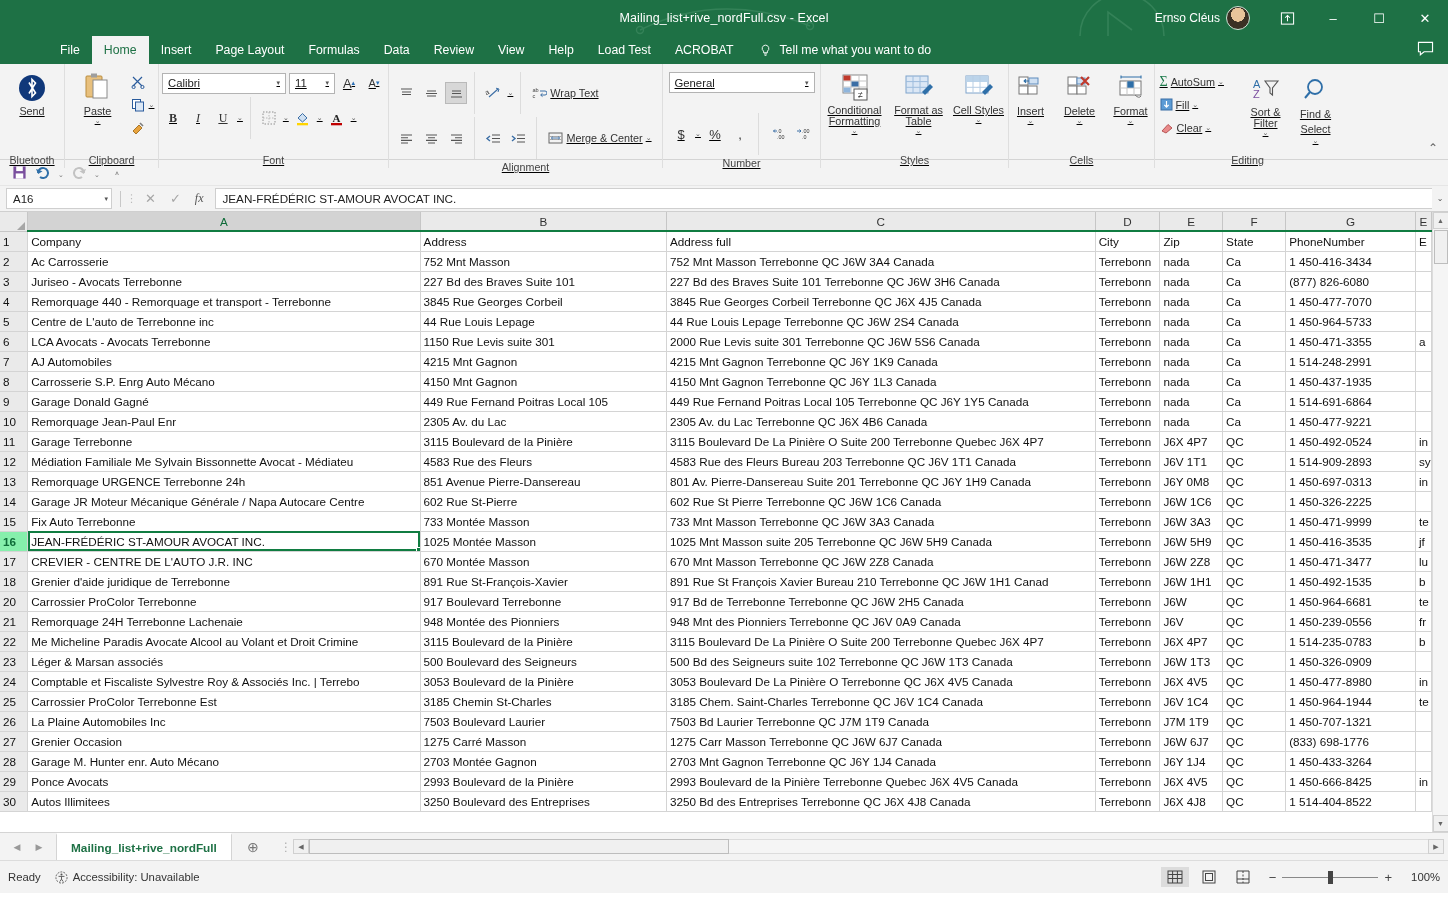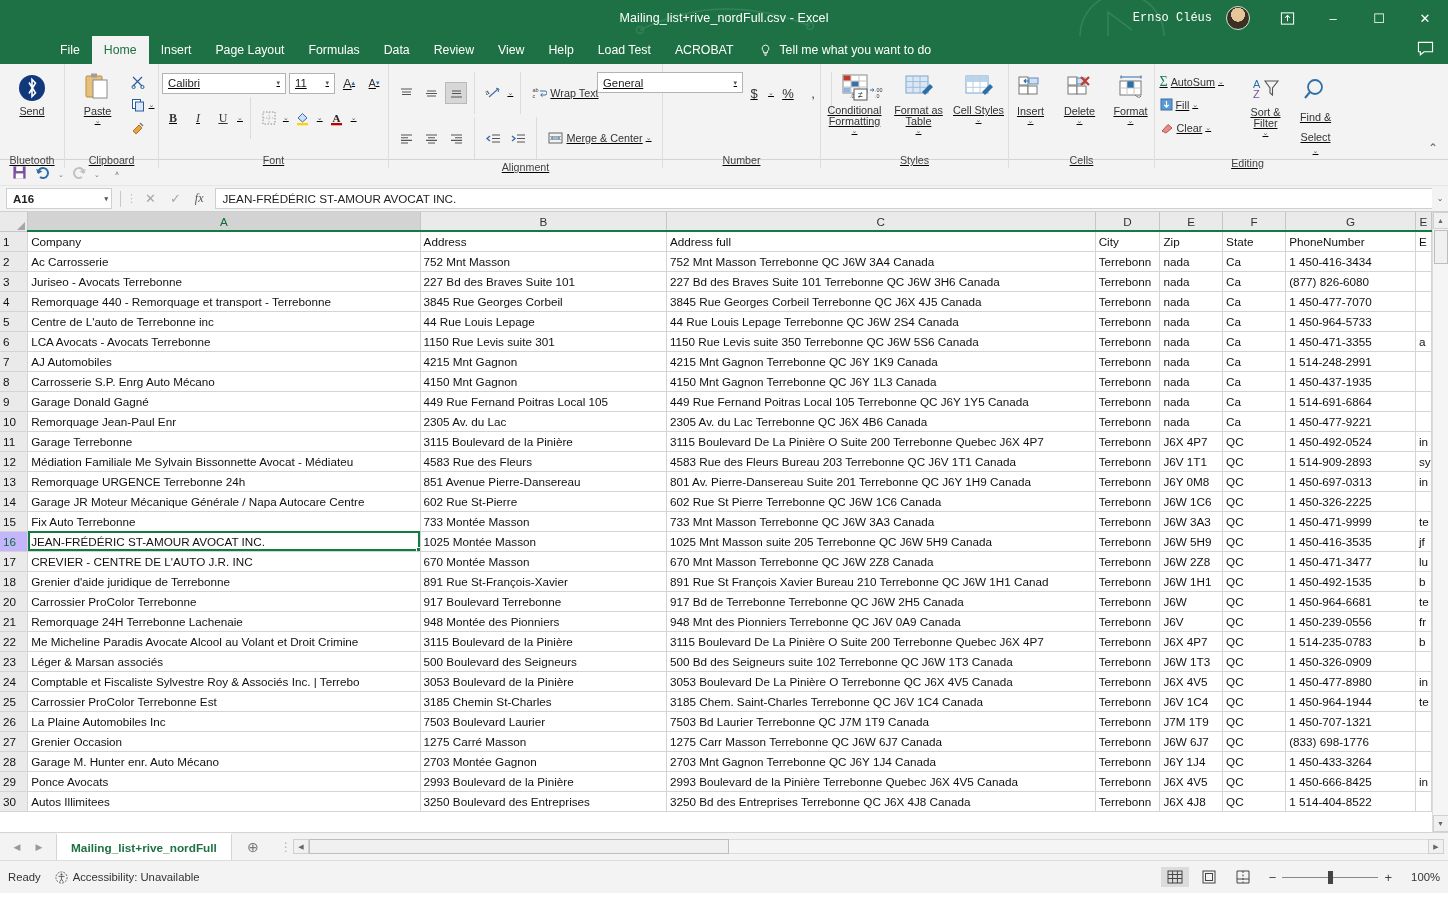--- a/index.html
+++ b/index.html
@@ -18,21 +18,21 @@
     color: #ffffff;
     display: flex;
     align-items: center;
     justify-content: center;
   }
   .title-text { font-size: 12.5px; letter-spacing: .1px; color:#fff; }
   .title-right {
     position: absolute; right: 0; top: 0; height: 36px;
     display: flex; align-items: center; gap: 0;
   }
-  .acct-name { font-size: 12px; color: #fff; margin-right: 14px; font-family: Liberation Mono, monospace; }
+  .acct-name { font-size: 12px; color: #fff; margin-right: 6px; }
   .avatar {
     width: 24px; height: 24px; border-radius: 50%;
     background: radial-gradient(circle at 50% 35%, #e8c49a 0 38%, #3b3024 39% 100%);
     border: 1px solid #cfe3d6; margin-right: 14px;
   }
   .tb-btn {
     width: 46px; height: 36px; display: flex; align-items: center; justify-content: center;
     color: #fff; font-size: 13px;
   }
   .ribbon-deco {
@@ -105,21 +105,21 @@
   .qbtn { width: 22px; height: 22px; display:flex; align-items:center; justify-content:center; font-size:14px; }
   .qcaret { font-size: 7px; color:#777; width:10px; display:flex; align-items:flex-end; justify-content:center; height:22px; padding-bottom:5px;}
 
   .fbar {
     height: 26px; background: #f3f3f3; display: flex; align-items: center;
     border-bottom: 1px solid #cfcfcf;
   }
   .namebox {
     width: 106px; height: 21px; margin-left: 6px; background: #fff;
     border: 1px solid #cfcfcf; display: flex; align-items: center; padding: 0 3px 0 6px;
-    font-size: 11.5px; color: #222; font-weight: bold;
+    font-size: 11.5px; color: #222;
   }
   .namebox .nv { flex:1; }
   .nb-sep { width: 1px; height: 16px; background: #c8c8c8; margin: 0 5px 0 8px; }
   .fx-btns { display: flex; align-items: center; gap: 14px; padding: 0 12px 0 6px; }
   .fxb { font-size: 13px; color: #a6a6a6; }
   .fxi { font-size: 12px; color: #555; font-style: italic; font-family:"Liberation Serif", serif; }
   .fcontent {
     flex: 1; height: 21px; background: #fff; border: 1px solid #cfcfcf; border-right:none;
     display: flex; align-items: center; padding: 0 6px; font-size: 11.7px; color: #222;
     margin-right: 0;
@@ -146,21 +146,21 @@
   }
   .corner-tri {
     position:absolute; right:2px; bottom:1px; width:0;height:0;
     border-left:8px solid transparent; border-bottom:8px solid #a6a6a6;
   }
   table.sheet thead th.selhdr { background:#d3d3d3; color:#0e6b38; }
   td.rowhdr {
     background: #eaeaea; text-align: center; color: #333;
     border-right: 1px solid #c6c6c6; padding: 0; width: 28px;
   }
-  td.rowhdr.sel { background:#c4b5fd; color:#0e6b38; }
+  td.rowhdr.sel { background:#86efac; color:#0e6b38;font-weight:bold; }
   td.cell.selected {
     outline: 2px solid #107c41; outline-offset: -2px; position: relative;
   }
   td.cell.selected::after {
     content:""; position:absolute; right:-3px; bottom:-3px; width:5px; height:5px;
     background:#107c41; border:1px solid #fff;
   }
 
   
   .vscroll {
@@ -450,21 +450,21 @@
             </svg>
           <span>Merge &amp; Center</span>
           <span class="caret">⌄</span>
         </span>
       </div>
     </div>
     <div class="glabel">Alignment</div>
   </div>
 
   <div class="rgroup" style="width:158px">
-    <div class="gbody" style="flex-direction:row;align-items:flex-start;gap:0;padding-top:5px">
+    <div class="gbody" style="flex-direction:column;align-items:center;gap:20px;padding-top:5px">
       <div class="combo" style="width:146px">
         <span class="cv">General</span>
         <span class="ar">▾</span>
       </div>
       <div class="fontrow">
         <span class="sqbtn" style="font-size:13px">$</span>
         <span class="caret">⌄</span>
         <span class="sqbtn" style="font-size:13px">%</span>
         <span class="sqbtn" style="font-size:13px">,</span>
         <span class="vsep"></span>
@@ -615,21 +615,21 @@
         <span style="line-height:11px">Sort &amp; Filter</span>
         <span class="caret">⌄</span>
       </div>
       <div class="bigbtn" style="width:48px">
         <span class="ic">
           <svg width="30" height="28" viewBox="0 0 30 28">
               <circle cx="14" cy="11" r="7" fill="none" stroke="#2f6fa8" stroke-width="1.8"></circle>
               <path d="M9 16 L4 22" stroke="#2f6fa8" stroke-width="2"></path>
             </svg>
         </span>
-        <span style="line-height:20px">Find &amp; Select</span>
+        <span style="line-height:15px">Find &amp; Select</span>
         <span class="caret">⌄</span>
       </div>
     </div>
     <div class="glabel">Editing</div>
   </div>
 
   <div style="flex:1;position:relative">
     <span style="position:absolute;right:10px;bottom:4px;color:#666;font-size:12px">⌃</span>
   </div>
 </div>
@@ -757,21 +757,21 @@
             <td class="cell">Terrebonn</td>
             <td class="cell">nada</td>
             <td class="cell">Ca</td>
             <td class="cell">1 450-964-5733</td>
             <td class="cell"></td>
           </tr>
           <tr>
             <td class="rowhdr">6</td>
             <td class="cell">LCA Avocats - Avocats Terrebonne</td>
             <td class="cell">1150 Rue Levis suite 301</td>
-            <td class="cell">1150 Rue Levis suite 350  Terrebonne  QC J6W 5S6  Canada</td>
+            <td class="cell">2000 Rue Levis suite 301  Terrebonne  QC J6W 5S6  Canada</td>
             <td class="cell">Terrebonn</td>
             <td class="cell">nada</td>
             <td class="cell">Ca</td>
             <td class="cell">1 450-471-3355</td>
             <td class="cell">a</td>
           </tr>
           <tr>
             <td class="rowhdr">7</td>
             <td class="cell">AJ Automobiles</td>
             <td class="cell">4215 Mnt Gagnon</td>

